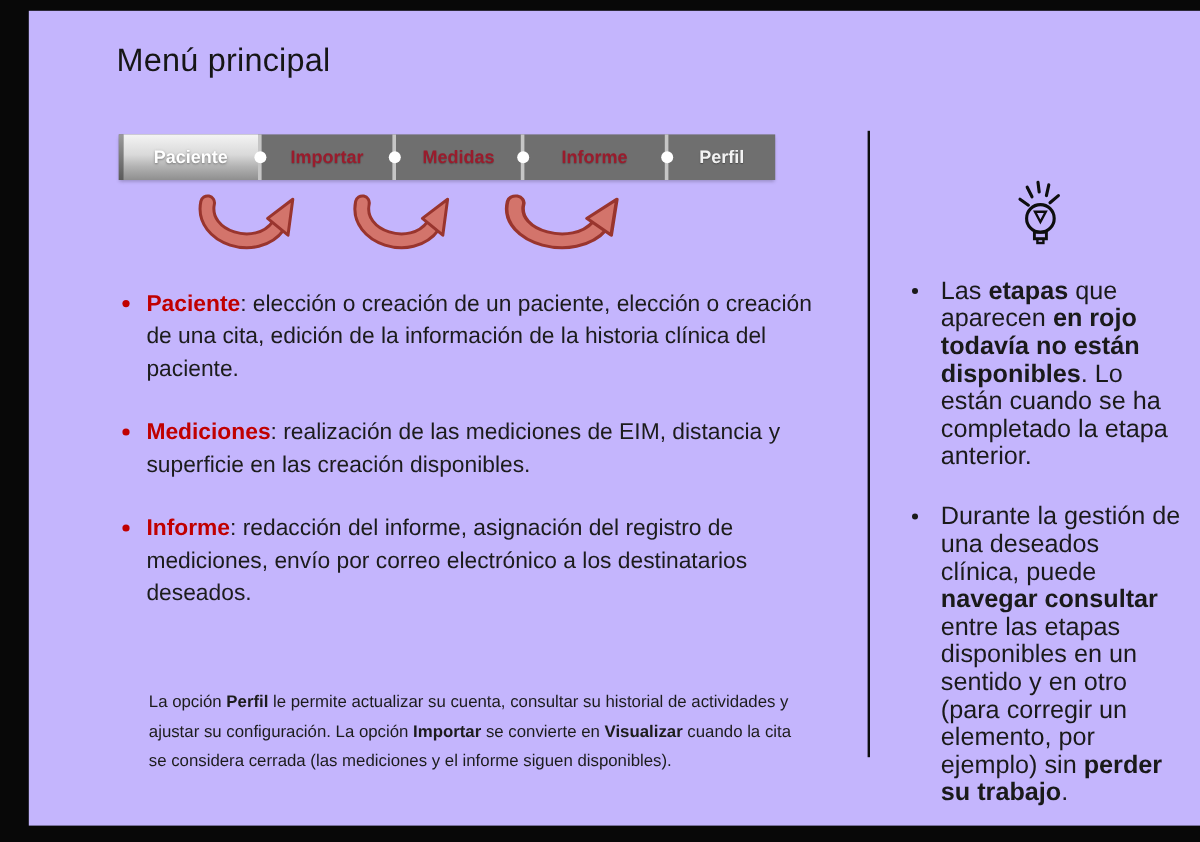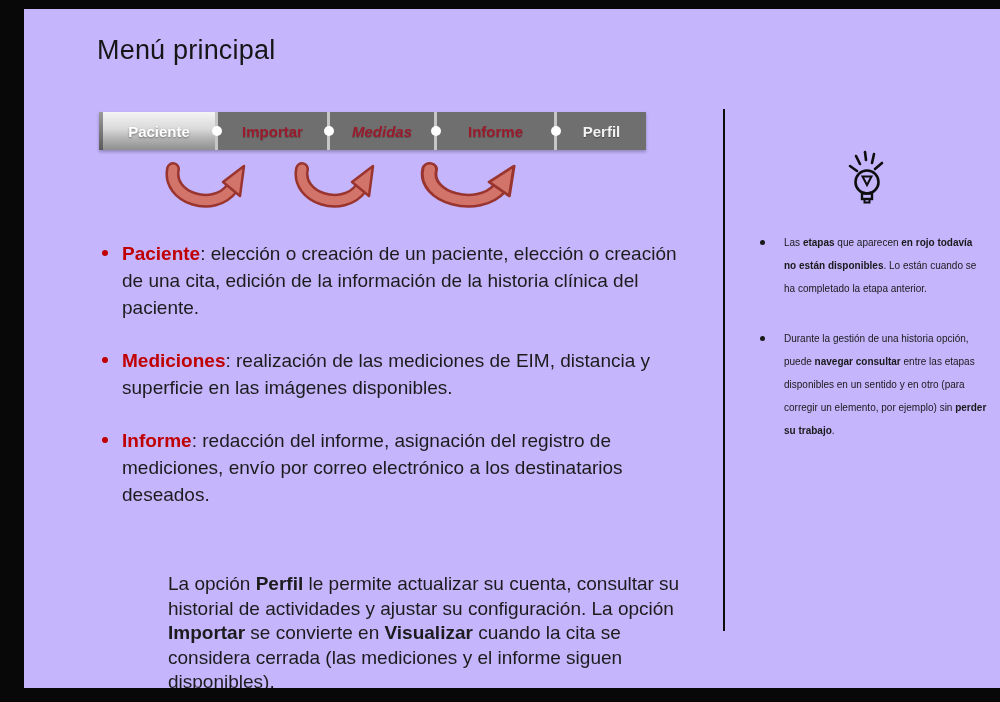--- a/index.html
+++ b/index.html
@@ -68,21 +68,21 @@
   .nav-sep .dot {
     position: absolute;
     left: 50%; top: 50%;
     width: 10px; height: 10px;
     margin: -5px 0 0 -5px;
     border-radius: 50%;
     background: #ffffff;
   }
   .t-paciente { flex: 0 0 112px; }
   .t-importar { flex: 0 0 109px; }
-  .t-medidas  { flex: 0 0 104px; font-style: italic; }
+  .t-medidas  { flex: 0 0 104px; }
   .t-informe  { flex: 0 0 117px; }
   .t-perfil   { flex: 1 1 auto; }
 
   
   .arrow { position: absolute; top: 151px; }
   .arrow-1 { left: 140px; }
   .arrow-2 { left: 269px; }
   .arrow-3 { left: 395px; }
 
   
@@ -108,24 +108,23 @@
     background: #c00000;
   }
   .term { color: #c00000; font-weight: bold; }
   .b { font-weight: bold; }
 
   
   .note {
     position: absolute;
     left: 100px; top: 563px;
     width: 540px;
-    font-size: 19px;
+    font-size: 14px;
     line-height: 24.5px;
     color: #1c1c1c;
-    margin-left: 44px;
   }
 
   
   .divider {
     position: absolute;
     left: 699px; top: 100px;
     width: 2px; height: 522px;
     background: #0e0e0e;
   }
 
@@ -136,21 +135,21 @@
   }
   .tips {
     position: absolute;
     left: 727px; top: 222px;
     width: 236px;
     list-style: none;
   }
   .tips li {
     position: relative;
     padding-left: 33px;
-    font-size: 10px;
+    font-size: 21px;
     line-height: 23px;
     color: #1a1a1a;
     margin-bottom: 27px;
   }
   .tips li .bullet-dot {
     position: absolute;
     left: 9px; top: 9px;
     width: 5px; height: 5px;
     border-radius: 50%;
     background: #1a1a1a;
@@ -206,21 +205,21 @@
       <polygon points="59,22 76,36 80,6" fill="#d3746b" stroke="#99352e" stroke-width="2.5" stroke-linejoin="round"></polygon>
     </svg>
     <svg class="arrow arrow-3" width="101" height="52" viewBox="0 0 85 52" preserveAspectRatio="none">
       <path d="M 9,9 C 3,38 50,53 68,28" fill="none" stroke="#99352e" stroke-width="14" stroke-linecap="round"></path>
       <path d="M 9,9 C 3,38 50,53 68,28" fill="none" stroke="#d3746b" stroke-width="9" stroke-linecap="round"></path>
       <polygon points="59,22 76,36 80,6" fill="#d3746b" stroke="#99352e" stroke-width="2.5" stroke-linejoin="round"></polygon>
     </svg>
 
     <ul class="bullets">
       <li><span class="bullet-dot"></span><span><span class="term">Paciente</span><span>: elección o creación de un paciente, elección o creación de una cita, edición de la información de la historia clínica del paciente.</span></span></li>
-      <li><span class="bullet-dot"></span><span><span class="term">Mediciones</span><span>: realización de las mediciones de EIM, distancia y superficie en las imágenes disponibles.</span></span></li>
+      <li><span class="bullet-dot"></span><span><span class="term">Mediciones</span><span>: realización de las mediciones de EIM, distancia y superficie en las creación disponibles.</span></span></li>
       <li><span class="bullet-dot"></span><span><span class="term">Informe</span><span>: redacción del informe, asignación del registro de mediciones, envío por correo electrónico a los destinatarios deseados.</span></span></li>
     </ul>
 
     <div class="note"><span>La opción </span><span class="b">Perfil</span><span> le permite actualizar su cuenta, consultar su historial de actividades y ajustar su configuración. La opción </span><span class="b">Importar</span><span> se convierte en </span><span class="b">Visualizar</span><span> cuando la cita se considera cerrada (las mediciones y el informe siguen disponibles).</span></div>
 
     <div class="divider"></div>
 
     <svg class="bulb" width="52" height="58" viewBox="0 0 52 58">
       <g stroke="#0e0e0e" stroke-width="2.6" fill="none" stroke-linecap="round">
         <line x1="9" y1="17" x2="16" y2="22"></line>
@@ -230,17 +229,17 @@
         <line x1="41" y1="14" x2="34" y2="20"></line>
         <circle cx="26" cy="33" r="11.5"></circle>
         <path d="M 21.5,27.5 L 30.5,27.5 L 26,36 Z" stroke-width="2"></path>
         <rect x="21" y="44.5" width="10" height="5.5" stroke-width="2.4"></rect>
         <rect x="23.5" y="50" width="5" height="3.5" stroke-width="2"></rect>
       </g>
     </svg>
 
     <ul class="tips">
       <li><span class="bullet-dot"></span><span><span>Las </span><span class="b">etapas</span><span> que aparecen </span><span class="b">en rojo todavía no están disponibles</span><span>. Lo están cuando se ha completado la etapa anterior.</span></span></li>
-      <li><span class="bullet-dot"></span><span><span>Durante la gestión de una historia opción, puede </span><span class="b">navegar consultar</span><span> entre las etapas disponibles en un sentido y en otro (para corregir un elemento, por ejemplo) sin </span><span class="b">perder su trabajo</span><span>.</span></span></li>
+      <li><span class="bullet-dot"></span><span><span>Durante la gestión de una deseados clínica, puede </span><span class="b">navegar consultar</span><span> entre las etapas disponibles en un sentido y en otro (para corregir un elemento, por ejemplo) sin </span><span class="b">perder su trabajo</span><span>.</span></span></li>
     </ul>
 
   </div>
 </div>
 
 </body></html>

